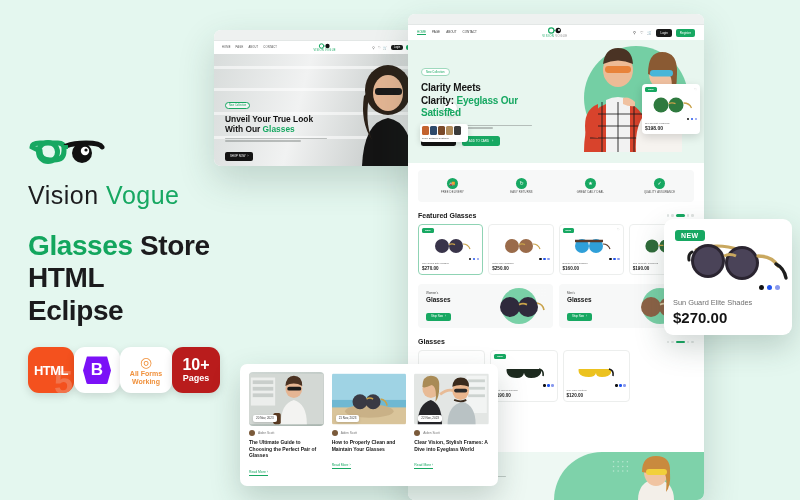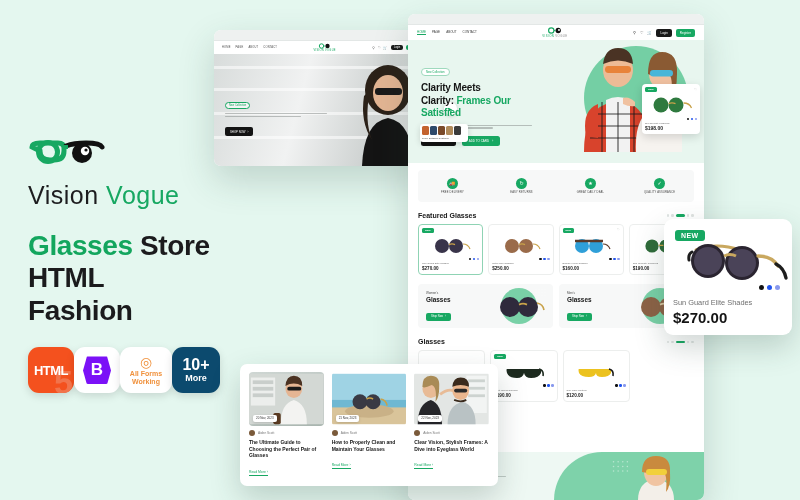--- a/index.html
+++ b/index.html
@@ -25,21 +25,21 @@
   .badge.html5 { background:#f4511e; }
   .badge.html5 .t { color:#fff; font-weight:700; font-size:13px; letter-spacing:-.5px; z-index:2;}
   .badge.html5 .five { position:absolute; right:1px; bottom:-9px; font-size:34px; font-weight:700; color:#f1744c; z-index:1;}
   .badge.boot { background:#fff; }
   .badge.boot .bs { width:28px; height:28px; background:#7b11f7; color:#fff; font-weight:700; font-size:17px;
                     display:flex; align-items:center; justify-content:center;
                     clip-path: polygon(14% 0,86% 0,100% 50%,86% 100%,14% 100%,0 50%); border-radius:5px;}
   .badge.forms { background:#fff; width:52px; }
   .badge.forms .ic { color:#f0913c; font-size:14px; line-height:1; margin-bottom:1px;}
   .badge.forms .t { color:#f0913c; font-size:7px; font-weight:700; text-align:center; line-height:1.2;}
-  .badge.pages { background:#0c4a6e; width:48px; }
+  .badge.pages { background:#b91c1c; width:48px; }
   .badge.pages .n { color:#fff; font-weight:700; font-size:16px; line-height:1;}
   .badge.pages .t { color:#fff; font-weight:700; font-size:9px; }
 
   
   .win { position:absolute; background:#fff; border-radius:7px; overflow:hidden;
          box-shadow:0 14px 36px rgba(40,70,60,.20); }
   .win-top { height:11px; background:#eef1f0; border-bottom:1px solid #e3e7e6; }
 
   
   .winB { left:214px; top:30px; width:216px; height:136px; z-index:2; }
@@ -186,40 +186,40 @@
         <circle cx="58" cy="15" r="1.6" fill="#111"></circle>
         <path d="M34 12 h6" stroke="#17a862" stroke-width="4"></path>
       </svg>
     </div>
     <div class="brand-name">
       <span class="v1">Vision</span>
       <span class="v2">Vogue</span>
     </div>
     <div class="headline">
       <span class="hl">Glasses</span><span> Store HTML</span><br>
-      <span>Fashion</span>
+      <span>Eclipse</span>
     </div>
     <div class="badges">
       <div class="badge html5">
         <span class="t">HTML</span>
         <span class="five">5</span>
       </div>
       <div class="badge boot">
         <span class="bs">B</span>
       </div>
       <div class="badge forms">
         <span class="ic">◎</span>
         <span class="t">
           <span>All Forms</span><br>
           <span>Working</span>
         </span>
       </div>
       <div class="badge pages">
         <span class="n">10+</span>
-        <span class="t">More</span>
+        <span class="t">Pages</span>
       </div>
     </div>
   </div>
 
   <div class="win winB">
     <div class="win-top"></div>
     <div class="navB">
       <div class="links">
         <span>HOME</span>
         <span>PAGE</span>
@@ -249,20 +249,24 @@
         <div class="streak" style="top:82px;"></div>
       <svg class="person" viewBox="0 0 76 106">
         <ellipse cx="40" cy="30" rx="23" ry="25" fill="#2b2118"></ellipse>
         <ellipse cx="40" cy="33" rx="15" ry="18" fill="#e3b593"></ellipse>
         <rect x="27" y="28" width="27" height="7" rx="3" fill="#1a1a1a"></rect>
         <path d="M14 106 q2 -44 26 -48 q24 4 26 48 z" fill="#141414"></path>
         <path d="M22 30 q-6 30 2 50 q-12 -18 -8 -44 z" fill="#2b2118"></path>
       </svg>
       <div class="heroB-txt">
         <span class="tagB">New Collection</span>
+        <div class="heroB-h">
+          <span>Unveil Your True Look</span><br>
+          <span>With Our </span><span class="hl">Glasses</span>
+        </div>
         <div class="lorem">
           <i style="width:94%"></i>
             <i style="width:70%"></i>
         </div>
         <span class="btnB">
           <span>SHOP NOW</span>
           <span>›</span>
         </span>
       </div>
     </div>
@@ -317,21 +321,21 @@
           <rect x="74" y="30" width="23" height="6.4" rx="3.2" fill="#49b6d8"></rect>
           <path d="M97 56 q8 4 6 16 l-6 -2 z" fill="#f0c1a0"></path>
           <path d="M59 62 q-6 -6 -12 -4 l0 6 q6 3 12 2z" fill="#f0c1a0"></path>
         </svg>
         <div class="playbtn">▶</div>
 
         <div class="heroA-txt">
           <span class="tagA">New Collection</span>
           <div class="heroA-h">
             <span>Clarity Meets</span><br>
-            <span>Clarity: </span><span class="hl">Frames Our</span><br>
+            <span>Clarity: </span><span class="hl">Eyeglass Our</span><br>
             <span class="hl">Satisfied</span>
           </div>
           <div class="lorem" style="margin-top:5px;">
             <i style="width:96%"></i>
               <i style="width:62%"></i>
           </div>
           <div class="btnrow">
             <span class="btnA dark">
               <span>SHOP NOW</span>
               <span>›</span>

